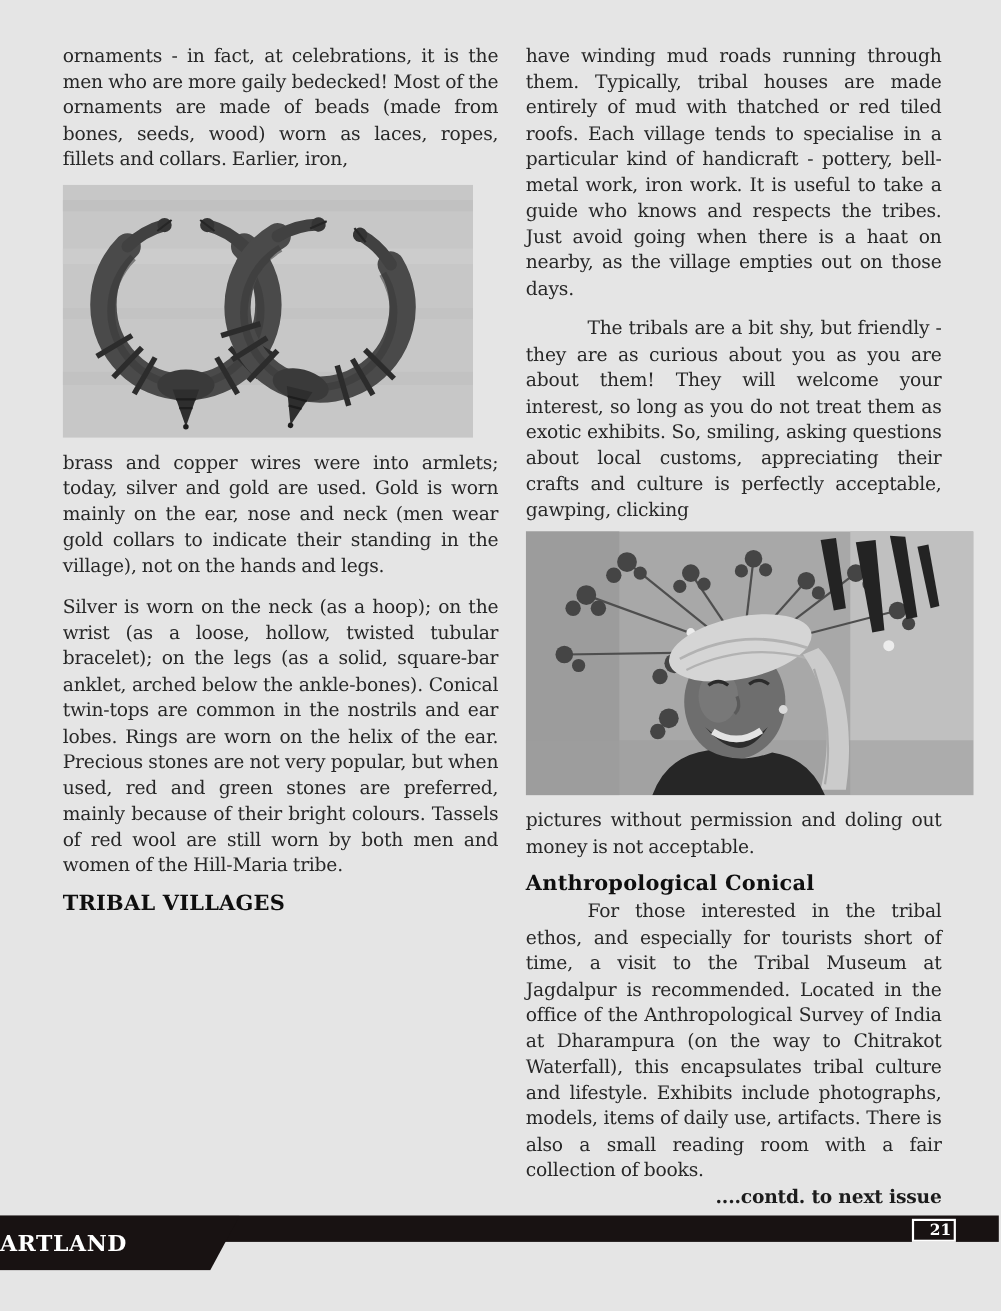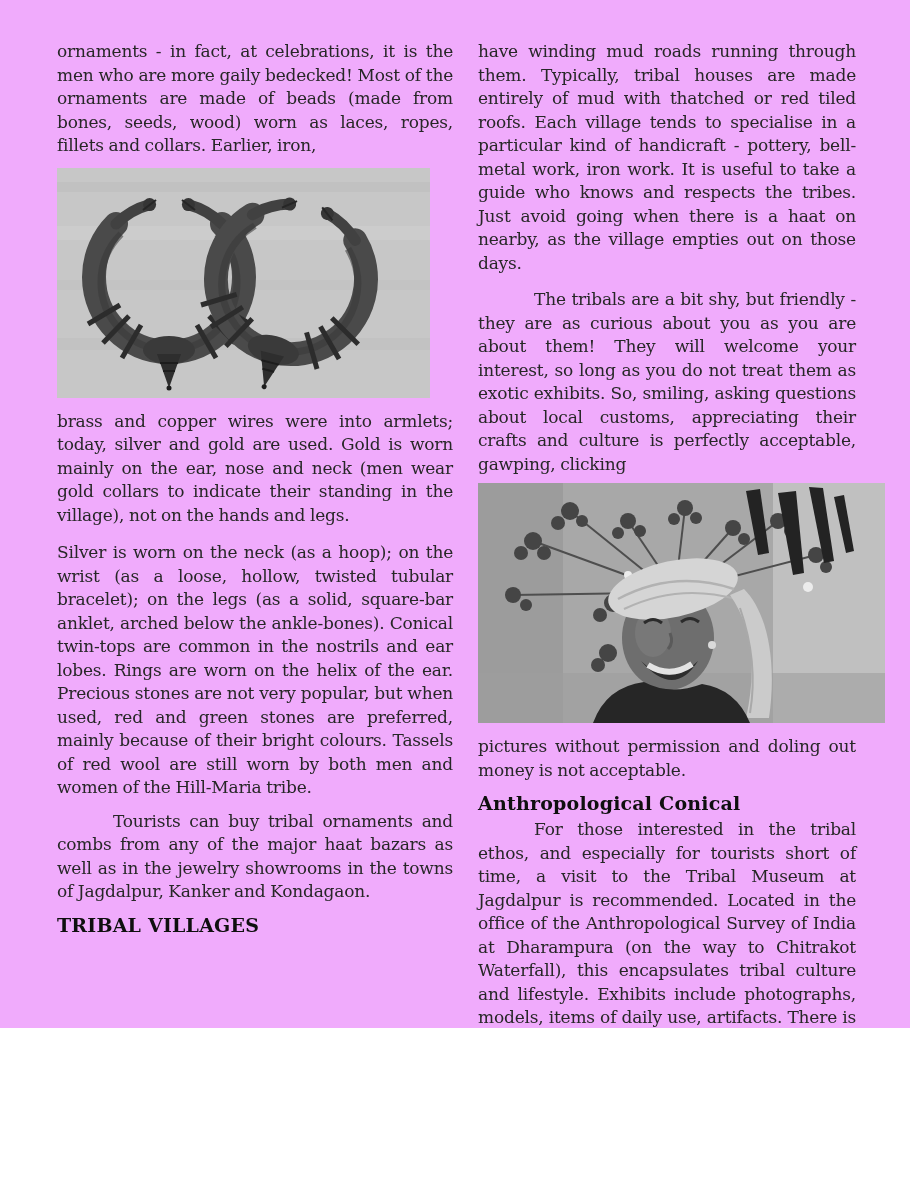--- a/index.html
+++ b/index.html
@@ -1,17 +1,17 @@
 <!DOCTYPE html>
 <html><head>
 <meta charset="utf-8">
 <style>
   html,body { margin:0; padding:0; background:#ffffff; }
   .page {
-    position:relative; width:910px; height:1028px; background:#f0abfc;
+    position:relative; width:910px; height:1192px; background:#e5e5e5;
     font-family:"DejaVu Serif","Liberation Serif",serif; color:#262626; overflow:hidden;
   }
   .col { position:absolute; top:40px; }
   .col-left  { left:57px;  width:396px; }
   .col-right { left:478px; width:378px; }
   .body-text {
     margin:0; font-size:17px; line-height:23.5px; text-align:justify;
     letter-spacing:-0.2px; word-spacing:-0.5px; hyphens:none; color:#272727;
   }
   .indent { text-indent:56px; }
@@ -90,21 +90,20 @@
         </defs>
         <use href="#ornament" transform="translate(-18,4)"></use>
         <use href="#ornament" transform="translate(104,6) rotate(14 130 105)"></use>
       </svg>
     </figure>
 
     <p class="body-text">brass and copper wires were into armlets; today, silver and gold are used. Gold is worn mainly on the ear, nose and neck (men wear gold collars to indicate their standing in the village), not on the hands and legs.</p>
 
     <p class="body-text mt14">Silver is worn on the neck (as a hoop); on the wrist (as a loose, hollow, twisted tubular bracelet); on the legs (as a solid, square-bar anklet, arched below the ankle-bones). Conical twin-tops are common in the nostrils and ear lobes. Rings are worn on the helix of the ear. Precious stones are not very popular, but when used, red and green stones are preferred, mainly because of their bright colours. Tassels of red wool are still worn by both men and women of the Hill-Maria tribe.</p>
 
-    <p class="body-text indent mt10">Tourists can buy tribal ornaments and combs from any of the major haat bazars as well as in the jewelry showrooms in the towns of Jagdalpur, Kanker and Kondagaon.</p>
 
     <h2 class="heading">TRIBAL VILLAGES</h2>
 
   </div>
 
   <div class="col col-right">
     <p class="body-text">have winding mud roads running through them. Typically, tribal houses are made entirely of mud with thatched or red tiled roofs. Each village tends to specialise in a particular kind of handicraft - pottery, bell-metal work, iron work. It is useful to take a guide who knows and respects the tribes. Just avoid going when there is a haat on nearby, as the village empties out on those days.</p>
 
     <p class="body-text indent mt13">The tribals are a bit shy, but friendly - they are as curious about you as you are about them! They will welcome your interest, so long as you do not treat them as exotic exhibits. So, smiling, asking questions about local customs, appreciating their crafts and culture is perfectly acceptable, gawping, clicking</p>
 

